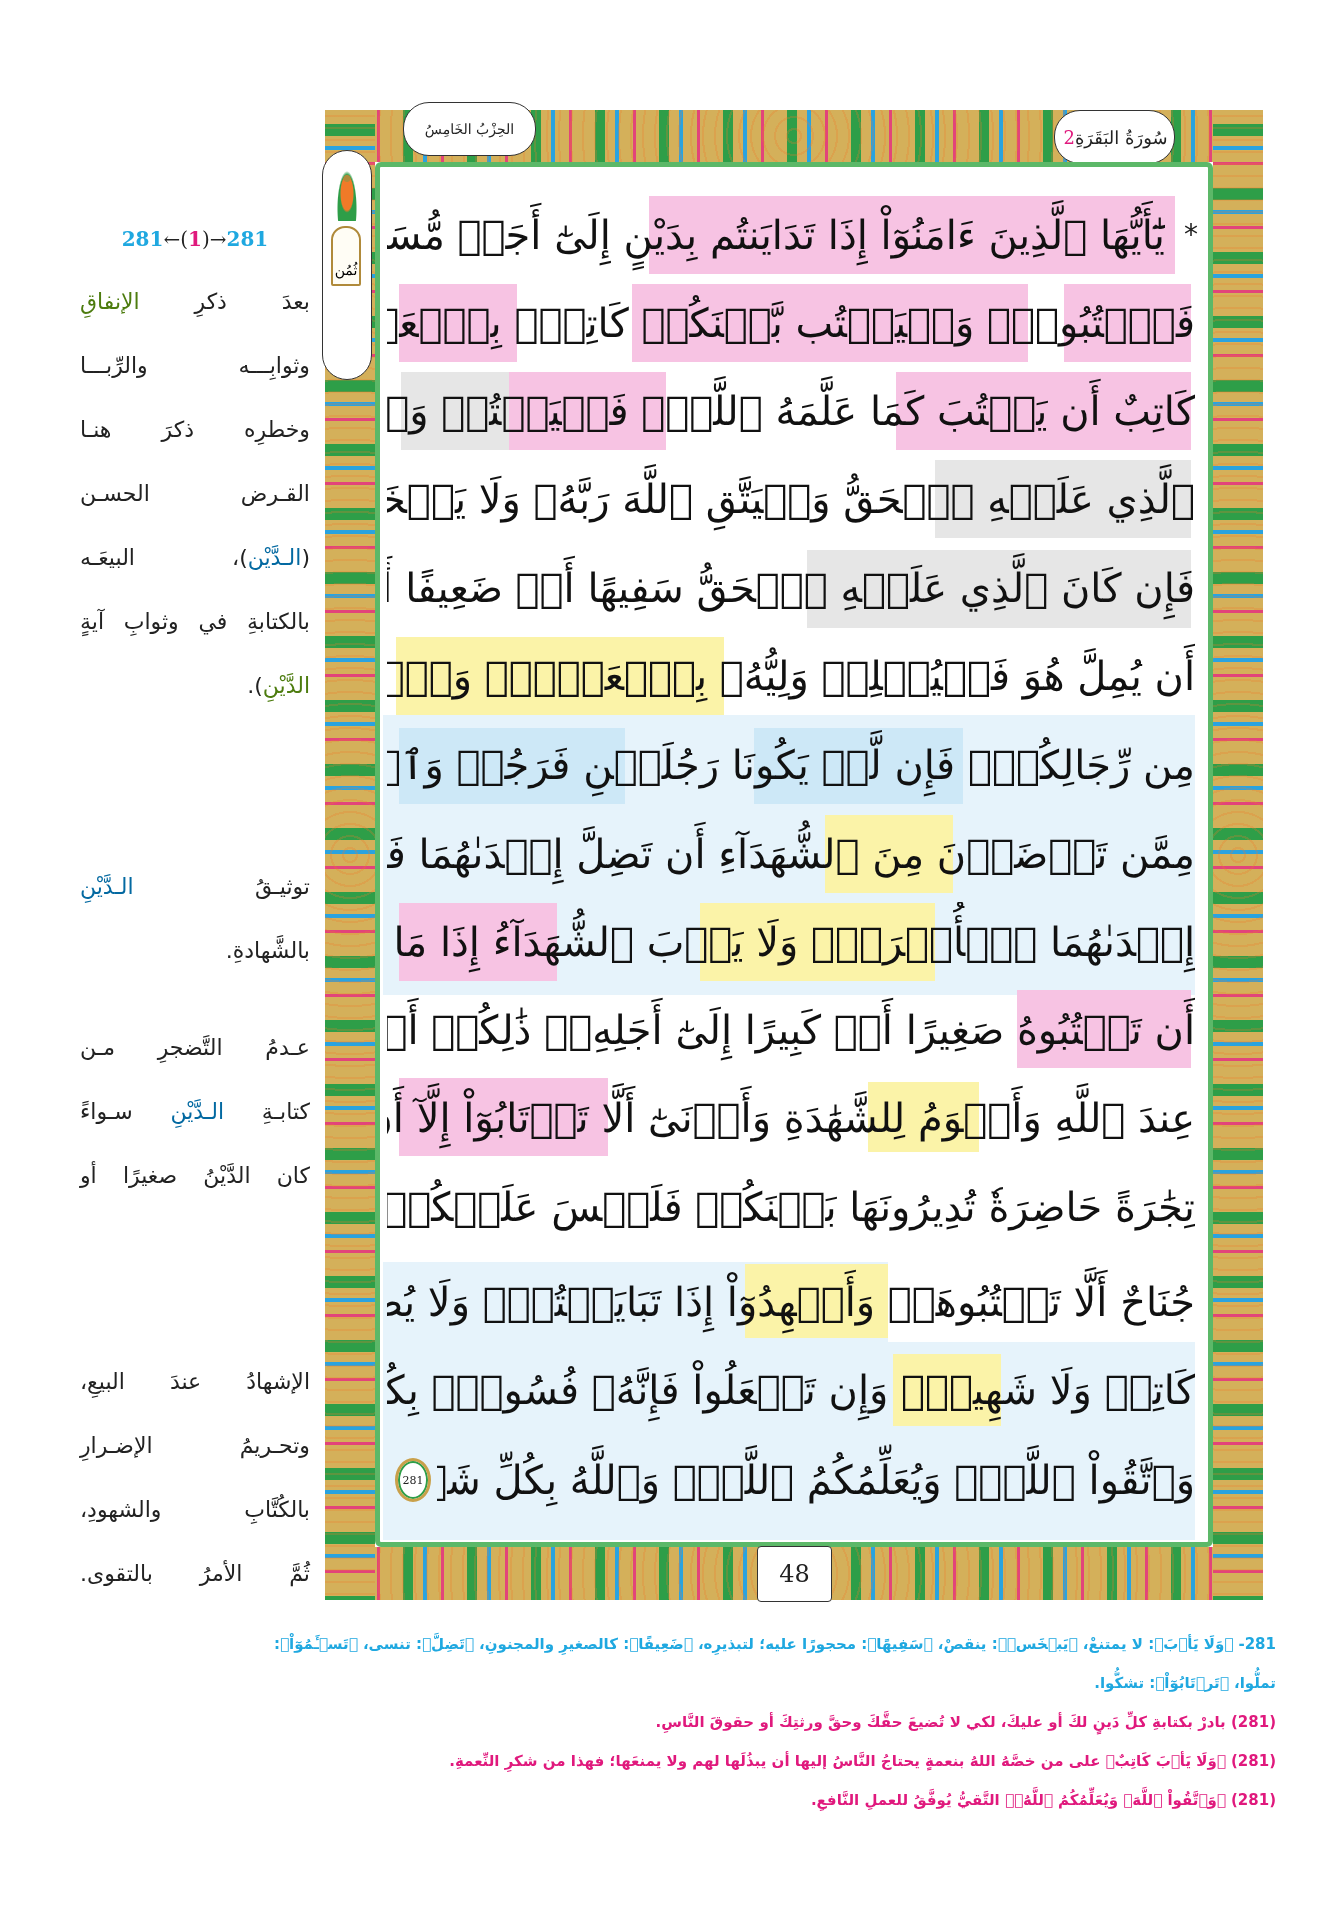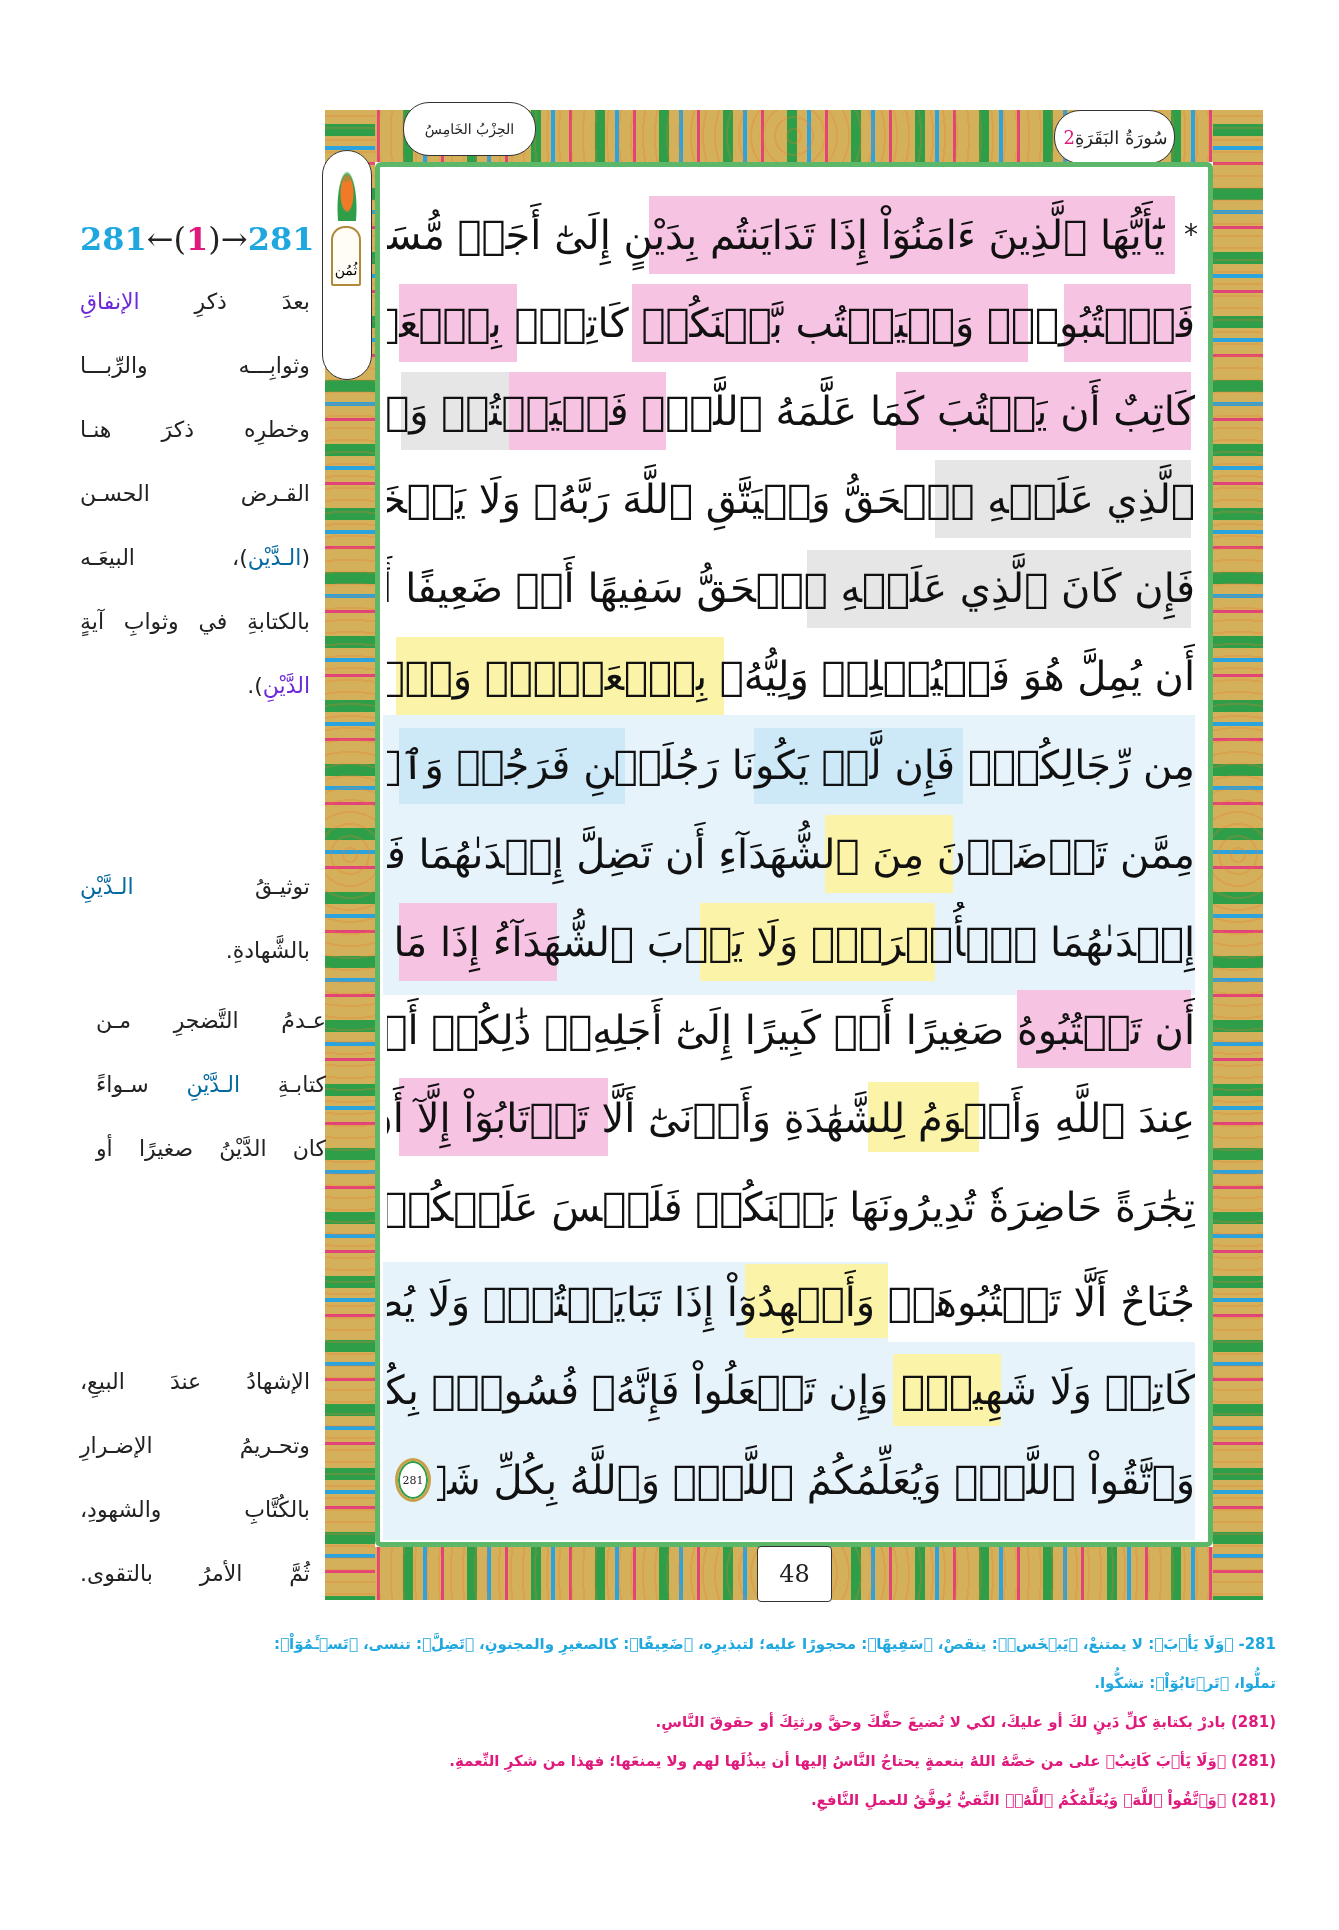--- a/index.html
+++ b/index.html
@@ -37,26 +37,26 @@
   .hl-yellow { background:#fbf3a8; }
   .hl-blue { background:#cde8f7; }
   .bg-lightblue { background:#e6f3fb; }
 
   .ayah-marker { position:absolute; width:30px; height:38px; border-radius:50%; border:3px solid #c9a04a; background:#fff; box-shadow:0 0 0 2px #2e9e48 inset; display:flex; align-items:center; justify-content:center; font-size:11px; font-family:"DejaVu Serif", serif; color:#222; }
   .star { position:absolute; font-size:28px; color:#222; font-family:"DejaVu Sans", sans-serif; }
 
   .page-num { left:757px; top:1546px; width:73px; height:54px; }
 
   
-  .side-range { left:80px; top:220px; width:230px; font-family:"DejaVu Serif", serif; font-weight:bold; font-size:32px; color:#1fa8e0; text-align:center; white-space:nowrap; direction:ltr; }
+  .side-range { left:80px; top:227px; width:230px; font-family:"DejaVu Serif", serif; font-weight:bold; font-size:20px; color:#1fa8e0; text-align:center; white-space:nowrap; direction:ltr; }
   .side-range .mid { color:#222; font-weight:normal; }
   .side-range .mag { color:#e0197d; }
   .side-block { position:absolute; left:80px; width:230px; direction:rtl; text-align:justify; font-family:"DejaVu Sans", sans-serif; font-size:22px; color:#222; }
   .side-line { height:64px; line-height:64px; white-space:nowrap; text-align-last:justify; }
-  .k-mag { color:#6d28d9; }
+  .k-mag { color:#4d7c0f; }
   .k-cyan { color:#0369a1; }
 
   
   .footnotes { left:78px; top:1625px; width:1198px; direction:rtl; font-family:"DejaVu Sans", sans-serif; font-weight:bold; font-size:15px; }
   .fn { line-height:39px; white-space:nowrap; overflow:hidden; }
   .fn.cyan { color:#1fa8e0; }
   .fn.mag { color:#e0197d; }
 </style>
 </head>
 <body>
@@ -185,21 +185,21 @@
     <div class="side-line"><span>وخطرِه ذكرَ هنـا</span></div>
     <div class="side-line"><span>القـرض الحسـن</span></div>
     <div class="side-line"><span>(</span><span class="k-cyan">الـدَّيْن</span><span>)، البيعَـه</span></div>
     <div class="side-line"><span>بالكتابةِ في وثوابِ آيةٍ</span></div>
     <div class="side-line"><span class="k-mag">الدَّيْنِ</span><span>).</span></div>
   </div>
 <div class="side-block" style="top:855px;">
     <div class="side-line"><span>توثيـقُ </span><span class="k-cyan">الـدَّيْنِ</span></div>
     <div class="side-line"><span>بالشَّهادةِ.</span></div>
   </div>
-<div class="side-block" style="top:989px;margin-left:16px;">
+<div class="side-block" style="top:1016px;">
     <div class="side-line"><span>عـدمُ التَّضجرِ مـن</span></div>
     <div class="side-line"><span>كتابـةِ </span><span class="k-cyan">الـدَّيْنِ</span><span> سـواءً</span></div>
     <div class="side-line"><span>كان الدَّيْنُ صغيرًا أو</span></div>
   </div>
 <div class="side-block" style="top:1350px;">
     <div class="side-line"><span>الإشهادُ عندَ البيعِ،</span></div>
     <div class="side-line"><span>وتحـريمُ الإضـرارِ</span></div>
     <div class="side-line"><span>بالكُتَّابِ والشهودِ،</span></div>
     <div class="side-line"><span>ثُمَّ الأمرُ بالتقوى.</span></div>
   </div>

